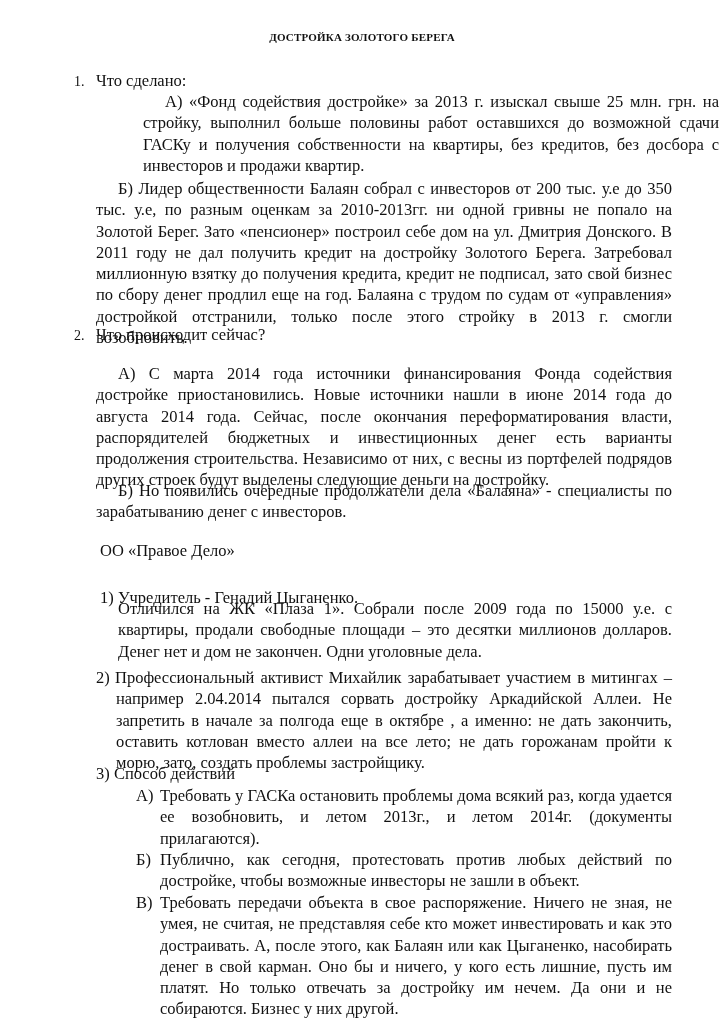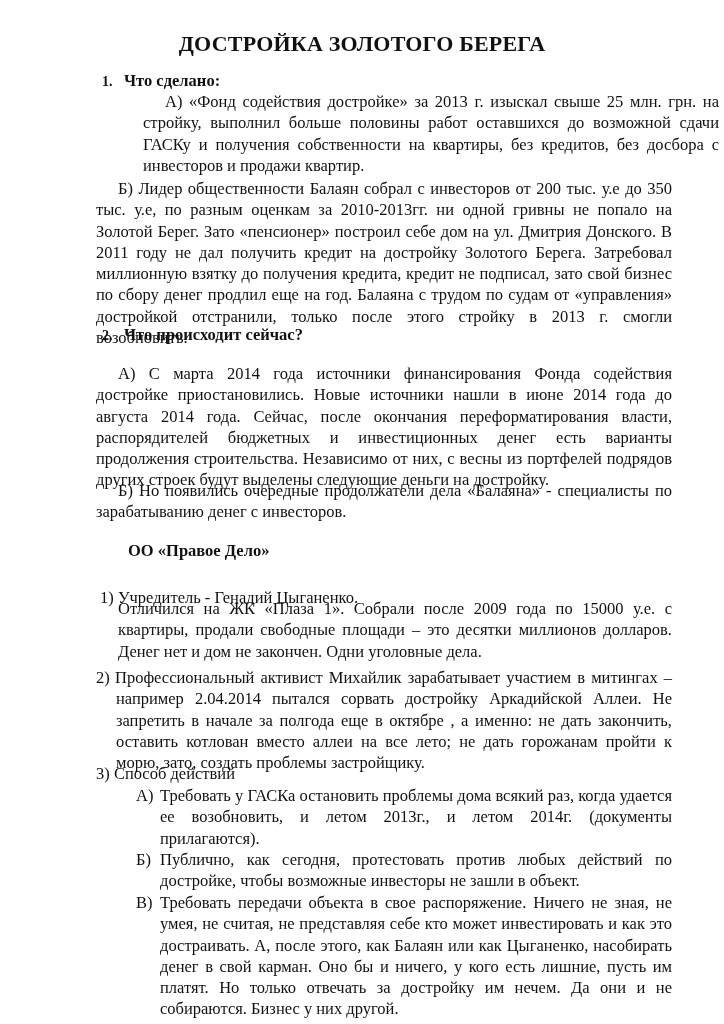--- a/index.html
+++ b/index.html
@@ -4,24 +4,24 @@
 <style>
   html, body { margin: 0; padding: 0; background: #ffffff; }
   body {
     width: 724px; height: 1024px; position: relative; overflow: hidden;
     font-family: "Liberation Serif", "DejaVu Serif", serif;
     color: #111111; font-size: 16.5px;
   }
   .page { position: absolute; left: 0; top: 0; width: 724px; height: 1024px; }
   .title {
     position: absolute; top: 31px; left: 0; width: 724px; text-align: center;
-    font-weight: bold; font-size: 22px; letter-spacing: 0.2px;
+    font-weight: bold; font-size: 11px; letter-spacing: 0.2px;
   }
   .h {
-    position: absolute; font-weight: bold; font-size: 16.5px; margin-left: 28px;
+    position: absolute; font-weight: normal; font-size: 16.5px;
   }
   .h .num { display: inline-block; width: 22px; font-size: 14px; }
   .p {
     position: absolute; text-align: justify; line-height: 21.3px;
   }
   .item { position: absolute; line-height: 21.3px; text-align: justify; margin-top: 10px; }
   .item .lbl { position: absolute; left: 0; top: 0; }
 </style>
 </head>
 <body>

